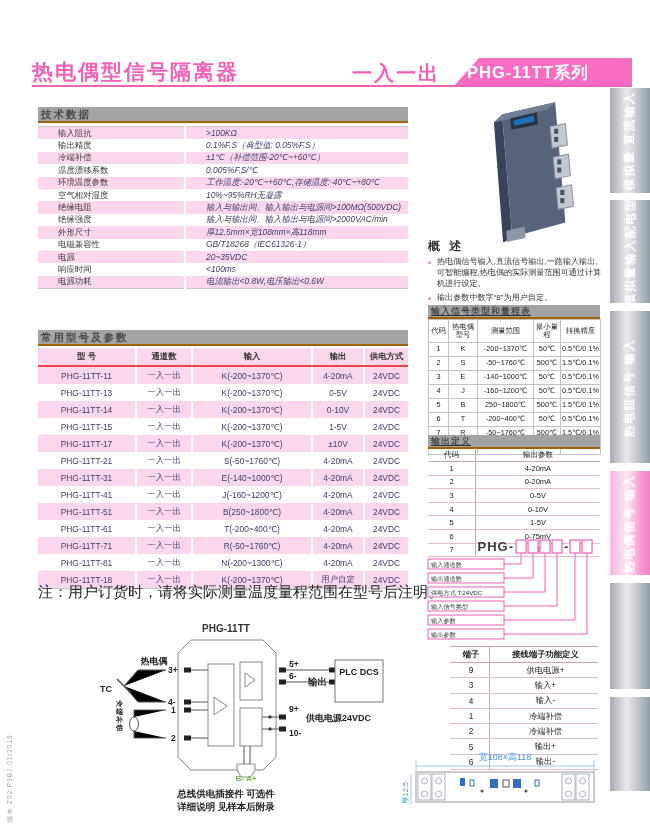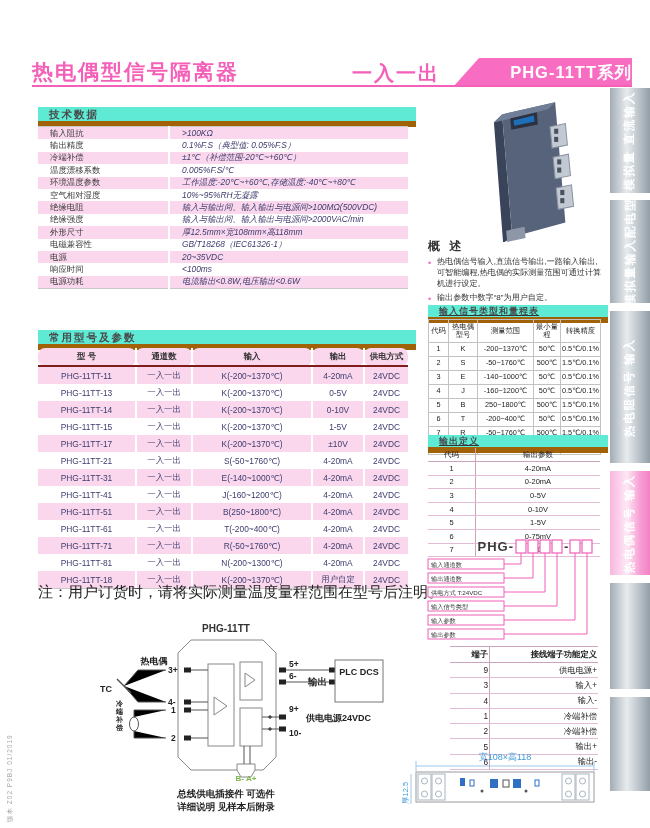--- a/index.html
+++ b/index.html
@@ -5,57 +5,57 @@
   html,body{margin:0;padding:0;background:#fff;}
   #page{position:relative;width:650px;height:828px;background:#fff;overflow:hidden;
         font-family:"Liberation Sans","DejaVu Sans",sans-serif;color:#333;}
   
   .hdr-title{position:absolute;left:32px;top:58px;font-size:21px;font-weight:bold;
              color:#f45fb8;letter-spacing:2px;}
   .hdr-sub{position:absolute;left:352px;top:60px;font-size:20px;font-weight:bold;
            color:#f45fb8;letter-spacing:2px;}
   .hdr-banner{position:absolute;left:453px;top:58px;width:179px;height:29px;background:#f86cc2;
               clip-path:polygon(26px 0,100% 0,100% 100%,0 100%);
-              display:flex;align-items:center;justify-content:flex-end;}
+              display:flex;align-items:center;justify-content:flex-start;}
   .hdr-banner span{color:#fff;font-size:16.5px;font-weight:bold;letter-spacing:1px;padding-left:14px;}
   .hdr-line{position:absolute;left:32px;top:85px;width:600px;height:2px;background:#f45fb8;}
   
-  .bar{position:absolute;background:#5eead4;border-bottom:6px solid #a16207;padding-left:8px;}
+  .bar{position:absolute;background:#a3a3a3;border-bottom:2px solid #a16207;}
   .bar span{display:block;font-weight:bold;color:#4a4a4a;letter-spacing:2px;padding-left:3px;}
   .bar-l{height:14px;width:370px;left:38px;}
   .bar-l span{font-size:10.5px;line-height:14px;}
   .bar-r{height:12px;width:172px;left:428px;text-decoration:underline;}
   .bar-r span{font-size:9px;line-height:12px;letter-spacing:1px;}
   
   table{border-collapse:collapse;table-layout:fixed;}
   .tech{position:absolute;left:38px;top:126px;width:370px;font-size:8.4px;
         border-top:1px solid #c9c9c9;border-bottom:1px solid #c9c9c9;}
-  .tech td{height:12.4px;padding:0 12px;overflow:hidden;white-space:nowrap;}
+  .tech td{height:12.4px;padding:0 20px;overflow:hidden;white-space:nowrap;}
   .tech tr:nth-child(odd) td{background:#fbd7ed;}
   .tech td:first-child{width:106px;color:#3a3a3a;}
   .tech td:last-child{border-left:2px solid #fff;color:#3c3c6e;font-style:italic;}
   
   .models{position:absolute;left:38px;top:348px;width:370px;font-size:8.4px;text-align:center;
           border-bottom:1px solid #c9c9c9;}
-  .models th{height:15px;background:#fbd7ed;font-weight:bold;color:#333;border-bottom:2px solid #7f1d1d;border-radius:7px;}
+  .models th{height:15px;background:#fbd7ed;font-weight:bold;color:#333;border-bottom:2px solid #ef4444;}
   .models td{height:15px;color:#3c3c6e;overflow:hidden;white-space:nowrap;}
   .models th+th,.models td+td{border-left:2px solid #fff;}
   .models tbody tr:nth-child(odd) td{background:#fbd7ed;}
   .note{position:absolute;left:38px;top:583px;font-size:15px;color:#222;}
   
   .in-tbl{position:absolute;left:428px;top:319px;width:172px;font-size:7.3px;text-align:center;color:#222;}
   .in-tbl th,.in-tbl td{border:1px solid #c2c2c2;line-height:1.1;}
   .in-tbl th{height:20px;font-weight:normal;}
   .in-tbl td{height:11px;overflow:hidden;white-space:nowrap;}
   .out-tbl{position:absolute;left:428px;top:448px;width:172px;font-size:7.5px;text-align:center;color:#222;
            border-bottom:1px solid #caa4bd;}
   .out-tbl th{height:11px;font-weight:normal;border-bottom:1px solid #caa4bd;}
   .out-tbl td{height:10.6px;border-bottom:1px solid #e2bcd4;}
   .out-tbl th:first-child,.out-tbl td:first-child{width:45px;border-right:1px solid #caa4bd;}
-  .term-tbl{position:absolute;left:450px;top:646px;width:148px;font-size:8.3px;text-align:right;color:#222;
+  .term-tbl{position:absolute;left:450px;top:646px;width:148px;font-size:8.3px;text-align:center;color:#222;
             border-top:1px solid #caa4bd;}
   .term-tbl th{height:13px;font-weight:bold;border-bottom:1px solid #caa4bd;padding-left:4px;}
   .term-tbl td{height:12.3px;border-bottom:1px solid #e2bcd4;padding-left:4px;}
   .term-tbl th:first-child,.term-tbl td:first-child{width:34px;border-right:1px solid #caa4bd;}
   
   .ovw-h{position:absolute;left:428px;top:238px;font-size:12px;font-weight:bold;color:#333;letter-spacing:3px;}
   .ovw{position:absolute;left:428px;top:257px;width:176px;margin:0;padding:0;list-style:none;}
   .ovw li{position:relative;padding-left:9px;font-size:8.1px;line-height:1.35;color:#333;margin-bottom:3px;}
   .ovw li::before{content:"•";position:absolute;left:0;top:0;color:#f06cc0;font-size:9px;}
   

